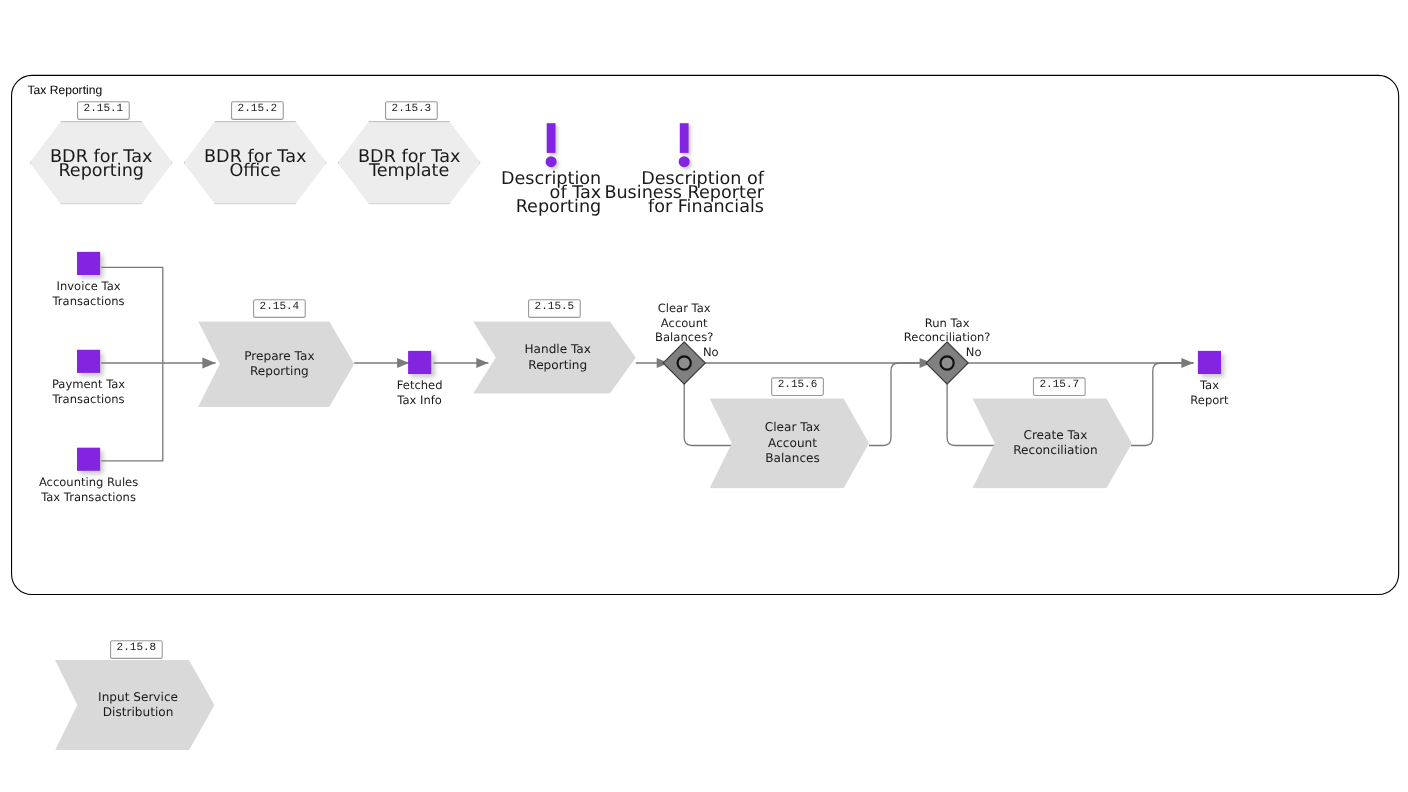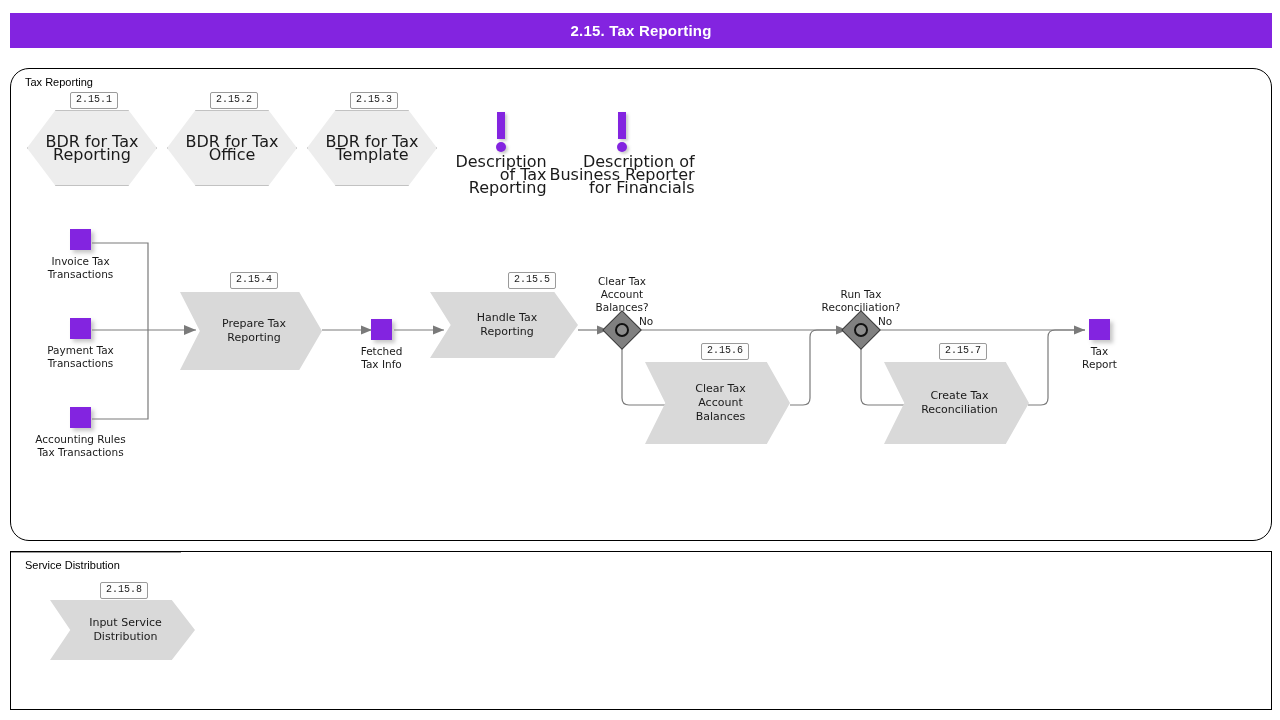--- a/index.html
+++ b/index.html
@@ -179,32 +179,25 @@
   
   #wires { position: absolute; left: 0; top: 0; width: 1280px; height: 720px; pointer-events: none; }
   #wires path, #wires line { fill: none; stroke: #7a7a7a; stroke-width: 1.2; }
   #wires polygon.ah { fill: #7a7a7a; stroke: none; }
 </style>
 </head>
 <body>
 
 <div id="root">
 
-  <div class="titlebar">
-    <div class="t">2.15. Tax Reporting</div>
-  </div>
 
   <div class="lane" id="lane-tax">
     <div class="lane-title">Tax Reporting</div>
   </div>
 
-  <div class="lane" id="lane-svc">
-    <div class="lane-sep"></div>
-    <div class="lane-title">Service Distribution</div>
-  </div>
 
   <div class="tag" style="left:70px; top:92px;">2.15.1</div>
   <div class="hex-wrap" style="left:27px; top:110px;">
     <div class="hex-sh"></div>
     <div class="hex"></div>
     <div class="hex-lbl">BDR for Tax<br>Reporting</div>
   </div>
 
   <div class="tag" style="left:210px; top:92px;">2.15.2</div>
   <div class="hex-wrap" style="left:167px; top:110px;">
@@ -285,21 +278,21 @@
     <div class="chev-sh"></div>
     <div class="chev"></div>
     <div class="chev-lbl">Prepare Tax<br>Reporting</div>
   </div>
 
   <div class="sq-wrap" style="left:371px; top:319px; width:21px;">
     <div class="sq"></div>
     <div class="sq-lbl">Fetched<br>Tax Info</div>
   </div>
 
-  <div class="tag" style="left:508px; top:272px;text-align:center;">2.15.5</div>
+  <div class="tag" style="left:480px; top:272px;text-align:center;">2.15.5</div>
   <div class="chev-wrap" style="left:430px; top:292px; width:148px; height:66px;">
     <div class="chev-sh"></div>
     <div class="chev"></div>
     <div class="chev-lbl">Handle Tax<br>Reporting</div>
   </div>
 
   <div class="gw-wrap" style="left:608px; top:316px;">
     <div class="gw-sh"></div>
     <div class="gw"></div>
     <div class="gw-ring"></div>
@@ -328,19 +321,19 @@
     <div class="chev"></div>
     <div class="chev-lbl">Create Tax<br>Reconciliation</div>
   </div>
 
   <div class="sq-wrap" style="left:1089px; top:319px; width:21px;">
     <div class="sq"></div>
     <div class="sq-lbl">Tax<br>Report</div>
   </div>
 
   <div class="tag" style="left:100px; top:582px;">2.15.8</div>
-  <div class="chev-wrap" style="left:50px; top:600px; width:145px; height:60px;">
+  <div class="chev-wrap" style="left:50px; top:600px; width:145px; height:82px;">
     <div class="chev-sh"></div>
     <div class="chev"></div>
     <div class="chev-lbl">Input Service<br>Distribution</div>
   </div>
 
 </div>
 
 </body></html>

